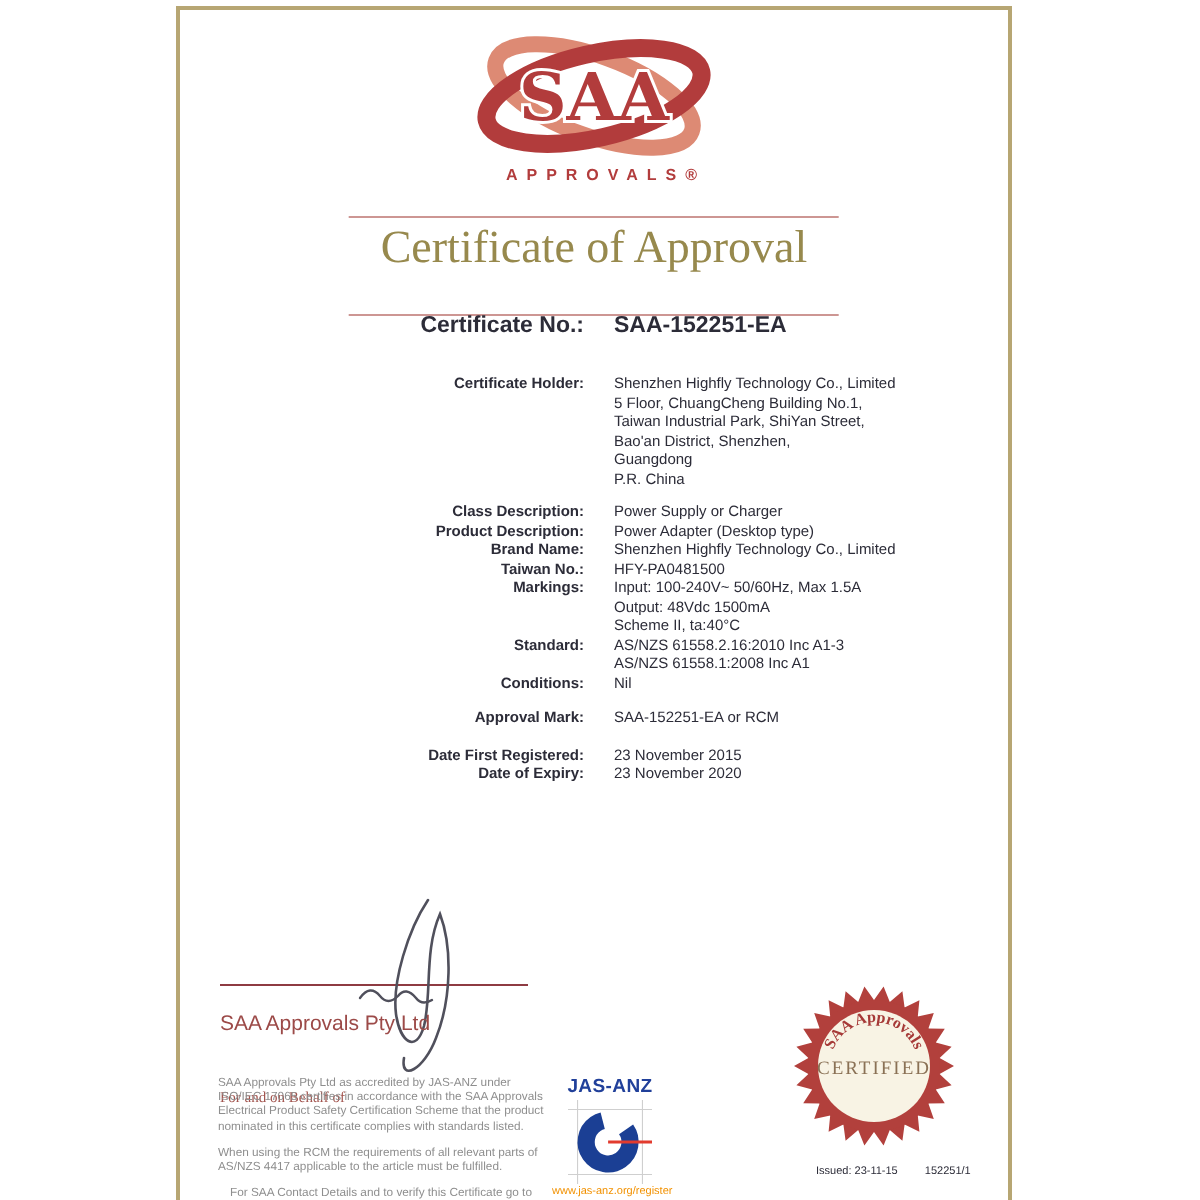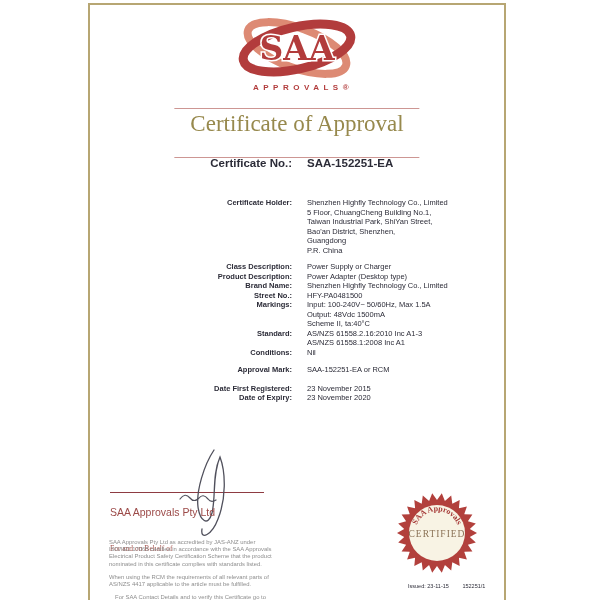--- a/index.html
+++ b/index.html
@@ -21,21 +21,21 @@
                 border-top:1.5px solid #cd9693;border-bottom:1.5px solid #cd9693;
                 padding:2px 16px 20px;}
   .title{font-family:"Liberation Serif",serif;font-size:23px;color:#97894d;white-space:nowrap;}
 
   
   .content{position:absolute;left:0;right:0;top:151px;}
   .row{display:flex;align-items:flex-start;font-size:7.5px;line-height:9.5px;color:#2c2c38;}
   .row .lbl{width:202px;text-align:right;font-weight:bold;flex:none;}
   .row .val{margin-left:15px;}
   .row.certno{font-size:11.5px;line-height:14px;font-weight:bold;}
-  .row.holder{margin-top:28px;}
+  .row.holder{margin-top:17px;}
   .row.first-detail{margin-top:7px;}
   .row.gap{margin-top:8px;}
   .row.gap2{margin-top:9px;}
 
   
   .sig-line{position:absolute;left:20px;top:487px;width:154px;height:1px;background:#8e3b42;}
   .sig-behalf{position:absolute;left:20px;top:491px;font-family:"Liberation Serif",serif;
               font-size:7.5px;color:#a2544e;margin-top:48px;}
   .sig-company{position:absolute;left:20px;top:501px;font-family:Liberation Sans, sans-serif;
                font-size:10.5px;color:#9c4a48;}
@@ -102,21 +102,21 @@
       </div>
       <div class="row">
         <div class="lbl">Product Description:</div>
         <div class="val">Power Adapter (Desktop type)</div>
       </div>
       <div class="row">
         <div class="lbl">Brand Name:</div>
         <div class="val">Shenzhen Highfly Technology Co., Limited</div>
       </div>
       <div class="row">
-        <div class="lbl">Street No.:</div>
+        <div class="lbl">Taiwan No.:</div>
         <div class="val">HFY-PA0481500</div>
       </div>
       <div class="row">
         <div class="lbl">Markings:</div>
         <div class="val">
           <div>Input: 100-240V~ 50/60Hz, Max 1.5A</div>
           <div>Output: 48Vdc 1500mA</div>
           <div>Scheme II, ta:40°C</div>
         </div>
       </div>
@@ -156,20 +156,32 @@
 
     <div class="fineprint">
       <p>SAA Approvals Pty Ltd as accredited by JAS-ANZ under ISO/IEC 17065 certifies in accordance with the SAA Approvals Electrical Product Safety Certification Scheme that the product nominated in this certificate complies with standards listed.</p>
       <p>When using the RCM the requirements of all relevant parts of AS/NZS 4417 applicable to the article must be fulfilled.</p>
       <p class="contact">
         <span>For SAA Contact Details and to verify this Certificate go to</span>
         
       </p>
     </div>
 
+    <div class="jasanz">
+      <div class="jasanz-name">JAS-ANZ</div>
+      <svg class="jasanz-mark" width="42" height="42" viewBox="0 0 44 44">
+        <line x1="0" y1="5" x2="44" y2="5" stroke="#cfcfcf" stroke-width="0.6"></line>
+        <line x1="0" y1="39" x2="44" y2="39" stroke="#cfcfcf" stroke-width="0.6"></line>
+        <line x1="5" y1="0" x2="5" y2="44" stroke="#cfcfcf" stroke-width="0.6"></line>
+        <line x1="39" y1="0" x2="39" y2="44" stroke="#cfcfcf" stroke-width="0.6"></line>
+        <circle cx="21" cy="22" r="11.5" fill="none" stroke="#1b3f94" stroke-width="9" stroke-dasharray="58 14.3" transform="rotate(-35 21 22)"></circle>
+        <line x1="21" y1="22" x2="44" y2="22" stroke="#e23b2e" stroke-width="1.6"></line>
+      </svg>
+      <div class="jasanz-url">www.jas-anz.org/register</div>
+    </div>
 
     <svg class="seal" width="84" height="84" viewBox="0 0 84 84">
       <polygon points="82.0,42.0 74.8,46.0 80.8,51.6 72.9,53.7 77.4,60.6 69.2,60.7 71.9,68.5 63.9,66.7 64.7,74.9 57.3,71.2 56.2,79.4 49.9,74.0 46.8,81.7 42.0,75.0 37.2,81.7 34.1,74.0 27.8,79.4 26.7,71.2 19.3,74.9 20.1,66.7 12.1,68.5 14.8,60.7 6.6,60.6 11.1,53.7 3.2,51.6 9.2,46.0 2.0,42.0 9.2,38.0 3.2,32.4 11.1,30.3 6.6,23.4 14.8,23.3 12.1,15.5 20.1,17.3 19.3,9.1 26.7,12.8 27.8,4.6 34.1,10.0 37.2,2.3 42.0,9.0 46.8,2.3 49.9,10.0 56.2,4.6 57.3,12.8 64.7,9.1 63.9,17.3 71.9,15.5 69.2,23.3 77.4,23.4 72.9,30.3 80.8,32.4 74.8,38.0" fill="#b2403c"></polygon>
       <circle cx="42" cy="42" r="33" fill="#b2403c"></circle>
       <circle cx="42" cy="42" r="28" fill="#f8f3e4"></circle>
       <path id="sealArc" d="M 21.3 49.5 A 22 22 0 1 1 62.7 49.5" fill="none"></path>
       <text font-family="Liberation Serif, serif" font-size="8" fill="#a63a38" font-weight="bold">
         <textPath href="#sealArc" startOffset="50%" text-anchor="middle">SAA Approvals</textPath>
       </text>
       <text x="42" y="46" text-anchor="middle" font-family="Liberation Serif, serif" font-size="9.5" letter-spacing="1" fill="#8a7155">CERTIFIED</text>

